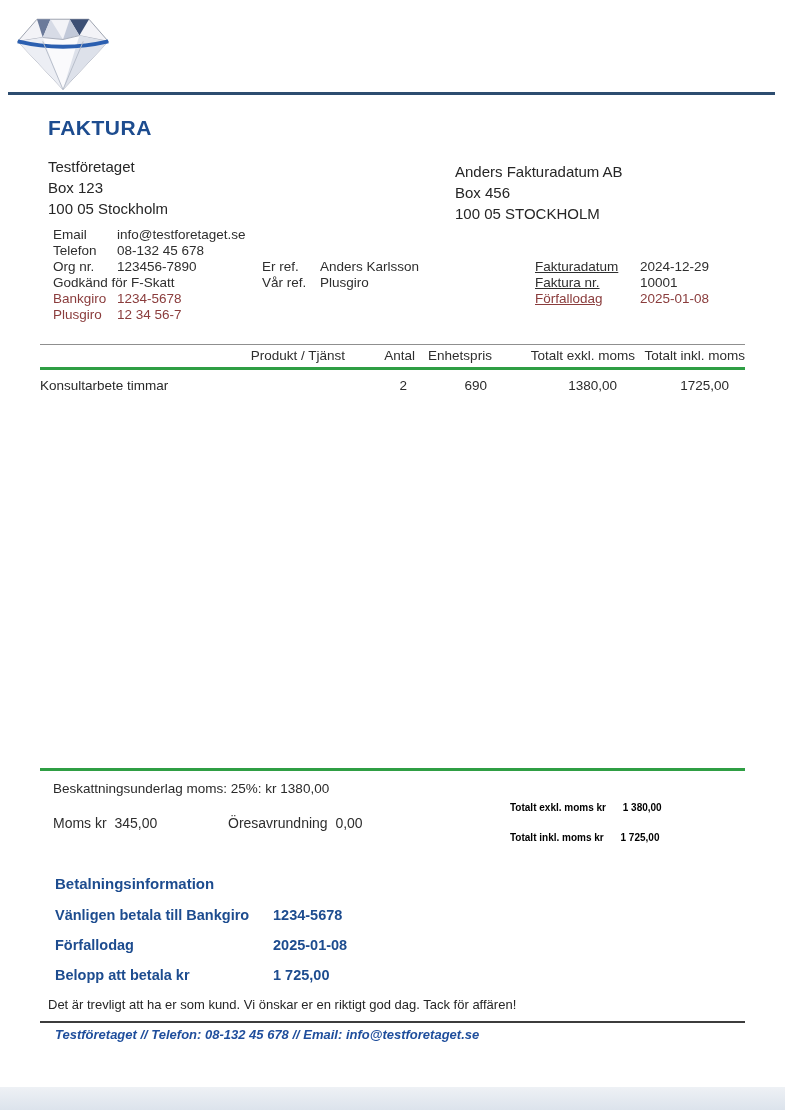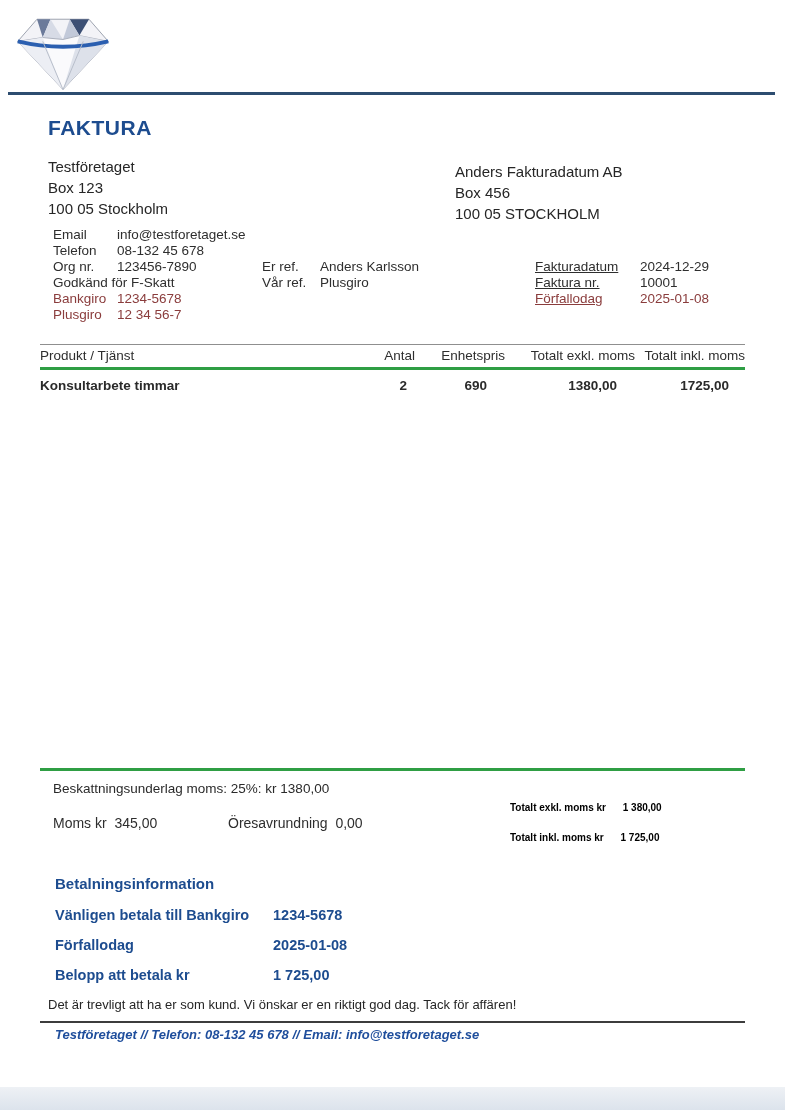--- a/index.html
+++ b/index.html
@@ -40,26 +40,26 @@
   .meta-col .lbl{width:105px;flex:none;text-decoration:underline;}
 
   
   .items{position:absolute;left:40px;top:344px;width:705px;font-size:13.5px;}
   .items table{width:100%;border-collapse:collapse;}
   .items th{
     font-weight:normal;text-align:right;padding:3px 0 4px 0;
     border-top:1px solid #8f8f8f;border-bottom:3px solid #2f9e44;
     color:#2e2e2e;white-space:nowrap;
   }
-  .items th.c1{text-align:left;width:305px;}
+  .items th.c1{text-align:right;width:305px;}
   .items th.c2{width:70px;}
-  .items th.c3{width:90px;}
+  .items th.c3{width:90px;text-align:center;}
   .items th.c4{width:130px;}
   .items th.c5{width:110px;text-align:right;}
-  .items td{padding:8px 0 2px 0;text-align:right;white-space:nowrap;font-weight:bold;}
+  .items td{padding:8px 0 2px 0;text-align:right;white-space:nowrap;}
   .items td.c1{text-align:left;}
   .items td.c2{padding-right:8px;}
   .items td.c3{padding-right:18px;}
   .items td.c4{padding-right:18px;}
   .items td.c5{padding-right:16px;}
 
   
   .totals-rule{position:absolute;left:40px;top:768px;width:705px;height:3px;background:#2f9e44;}
   .tax-basis{position:absolute;left:53px;top:781px;font-size:13.5px;}
   .total-line{position:absolute;font-size:10px;font-weight:bold;color:#000000;white-space:nowrap;}

